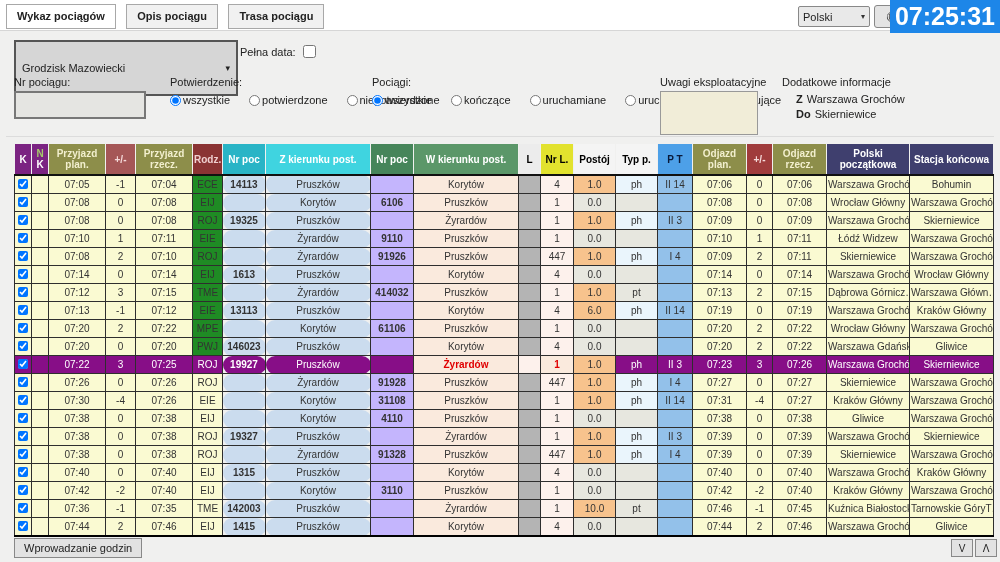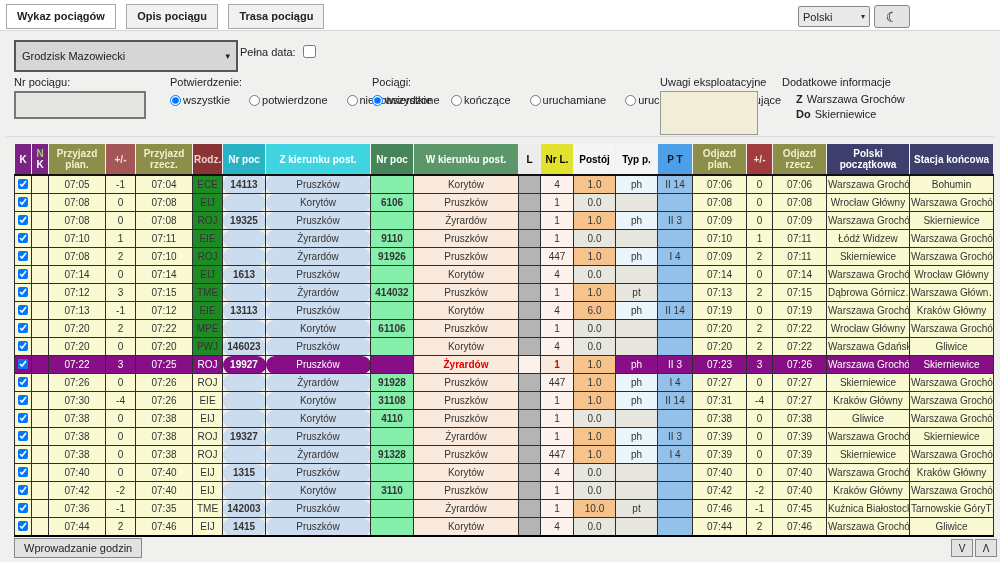--- a/index.html
+++ b/index.html
@@ -14,21 +14,21 @@
   .lang{position:absolute;top:6px;right:130px;width:62px;height:19px;border:1px solid #888;background:#e9e9e9;
         font-size:11px;display:flex;align-items:center;justify-content:space-between;padding:0 4px;border-radius:2px;}
   .lang .arr{font-size:8px;color:#333;}
   .moonbtn{position:absolute;top:5px;right:90px;width:34px;height:21px;border:1px solid #888;background:#e4e4e4;
         border-radius:3px;display:flex;align-items:center;justify-content:center;font-size:14px;color:#000;cursor:pointer;}
   .clock{position:absolute;top:0;right:0;height:33px;background:#1d86e8;color:#fff;font-weight:bold;
         font-size:25px;line-height:33px;padding:0 5px;letter-spacing:0px;}
 
   
   .stationsel{position:absolute;left:14px;top:40px;width:208px;height:20px;border:2px solid #555;background:#d6d6d6;
-        font-size:11px;display:flex;align-items:center;justify-content:space-between;padding:4px 6px;cursor:pointer;}
+        font-size:11px;display:flex;align-items:center;justify-content:space-between;padding:16px 6px;cursor:pointer;}
   .stationsel .selarr{font-size:9px;}
   .flabel{position:absolute;font-size:11px;color:#222;}
   .fullDate{position:absolute;left:240px;top:42px;font-size:11px;display:flex;align-items:center;gap:3px;}
   .txtinput{position:absolute;left:14px;top:91px;width:124px;height:22px;border:2px solid #777;background:#e5e5e2;}
   .radios{position:absolute;font-size:11px;display:flex;align-items:center;gap:19px;white-space:nowrap;}
   .radios label{display:flex;align-items:center;gap:2px;cursor:pointer;}
   .radios input{margin:0;width:11px;height:11px;}
   textarea.uwagi{position:absolute;left:660px;top:91px;width:92px;height:38px;border:1px solid #999;
         background:#f1edd8;resize:none;}
   .addinfo-line{position:absolute;font-size:11px;text-align:center;}
@@ -56,21 +56,21 @@
   .h-wk{background:#5b9769;color:#fff;}
   .h-l{background:#ececec;color:#000;}
   .h-nrl{background:#e2e22e;color:#000;}
   .h-white{background:#f4f4f4;color:#000;}
   .h-pt{background:#4da0e8;color:#0a1a3a;}
   .h-red2{background:#a03c3c;color:#f5dada;}
   .h-st{background:#3f3f6e;color:#fff;}
 
   .bg-y{background:#fafad2;}
   .bg-b{background:#cbdcee;border-radius:9px;}
-  .bg-g{background:#86efac;}
+  .bg-g{background:#c4b5fd;}
   .bg-p{background:#faeadd;}
   .bg-gray{background:#b4b4b4;}
   .bg-pink{background:#fdf1ec;}
   .bg-or{background:#f7c38d;}
   .bg-e{background:#e7e7df;}
   .bg-tb{background:#eaf5fc;}
   .bg-pt{background:#93c1ea;}
   .bold{font-weight:bold;color:#111;}
   .st{font-size:9px;}
   .rodz-g{background:#1f8b24;color:#7a1a1a;}
@@ -95,20 +95,21 @@
     <div class="tab active">Wykaz pociągów</div>
     <div class="tab">Opis pociągu</div>
     <div class="tab">Trasa pociągu</div>
     <div class="lang">
       <span>Polski</span>
       <span class="arr">▾</span>
     </div>
     <div class="moonbtn">
       <span>☾</span>
     </div>
+    <div class="clock">07:25:31</div>
   </div>
 
   <div class="stationsel">
     <span>Grodzisk Mazowiecki</span>
     <span class="selarr">▾</span>
   </div>
   <div class="fullDate">
     <span>Pełna data:</span>
     <input type="checkbox" style="">
   </div>

